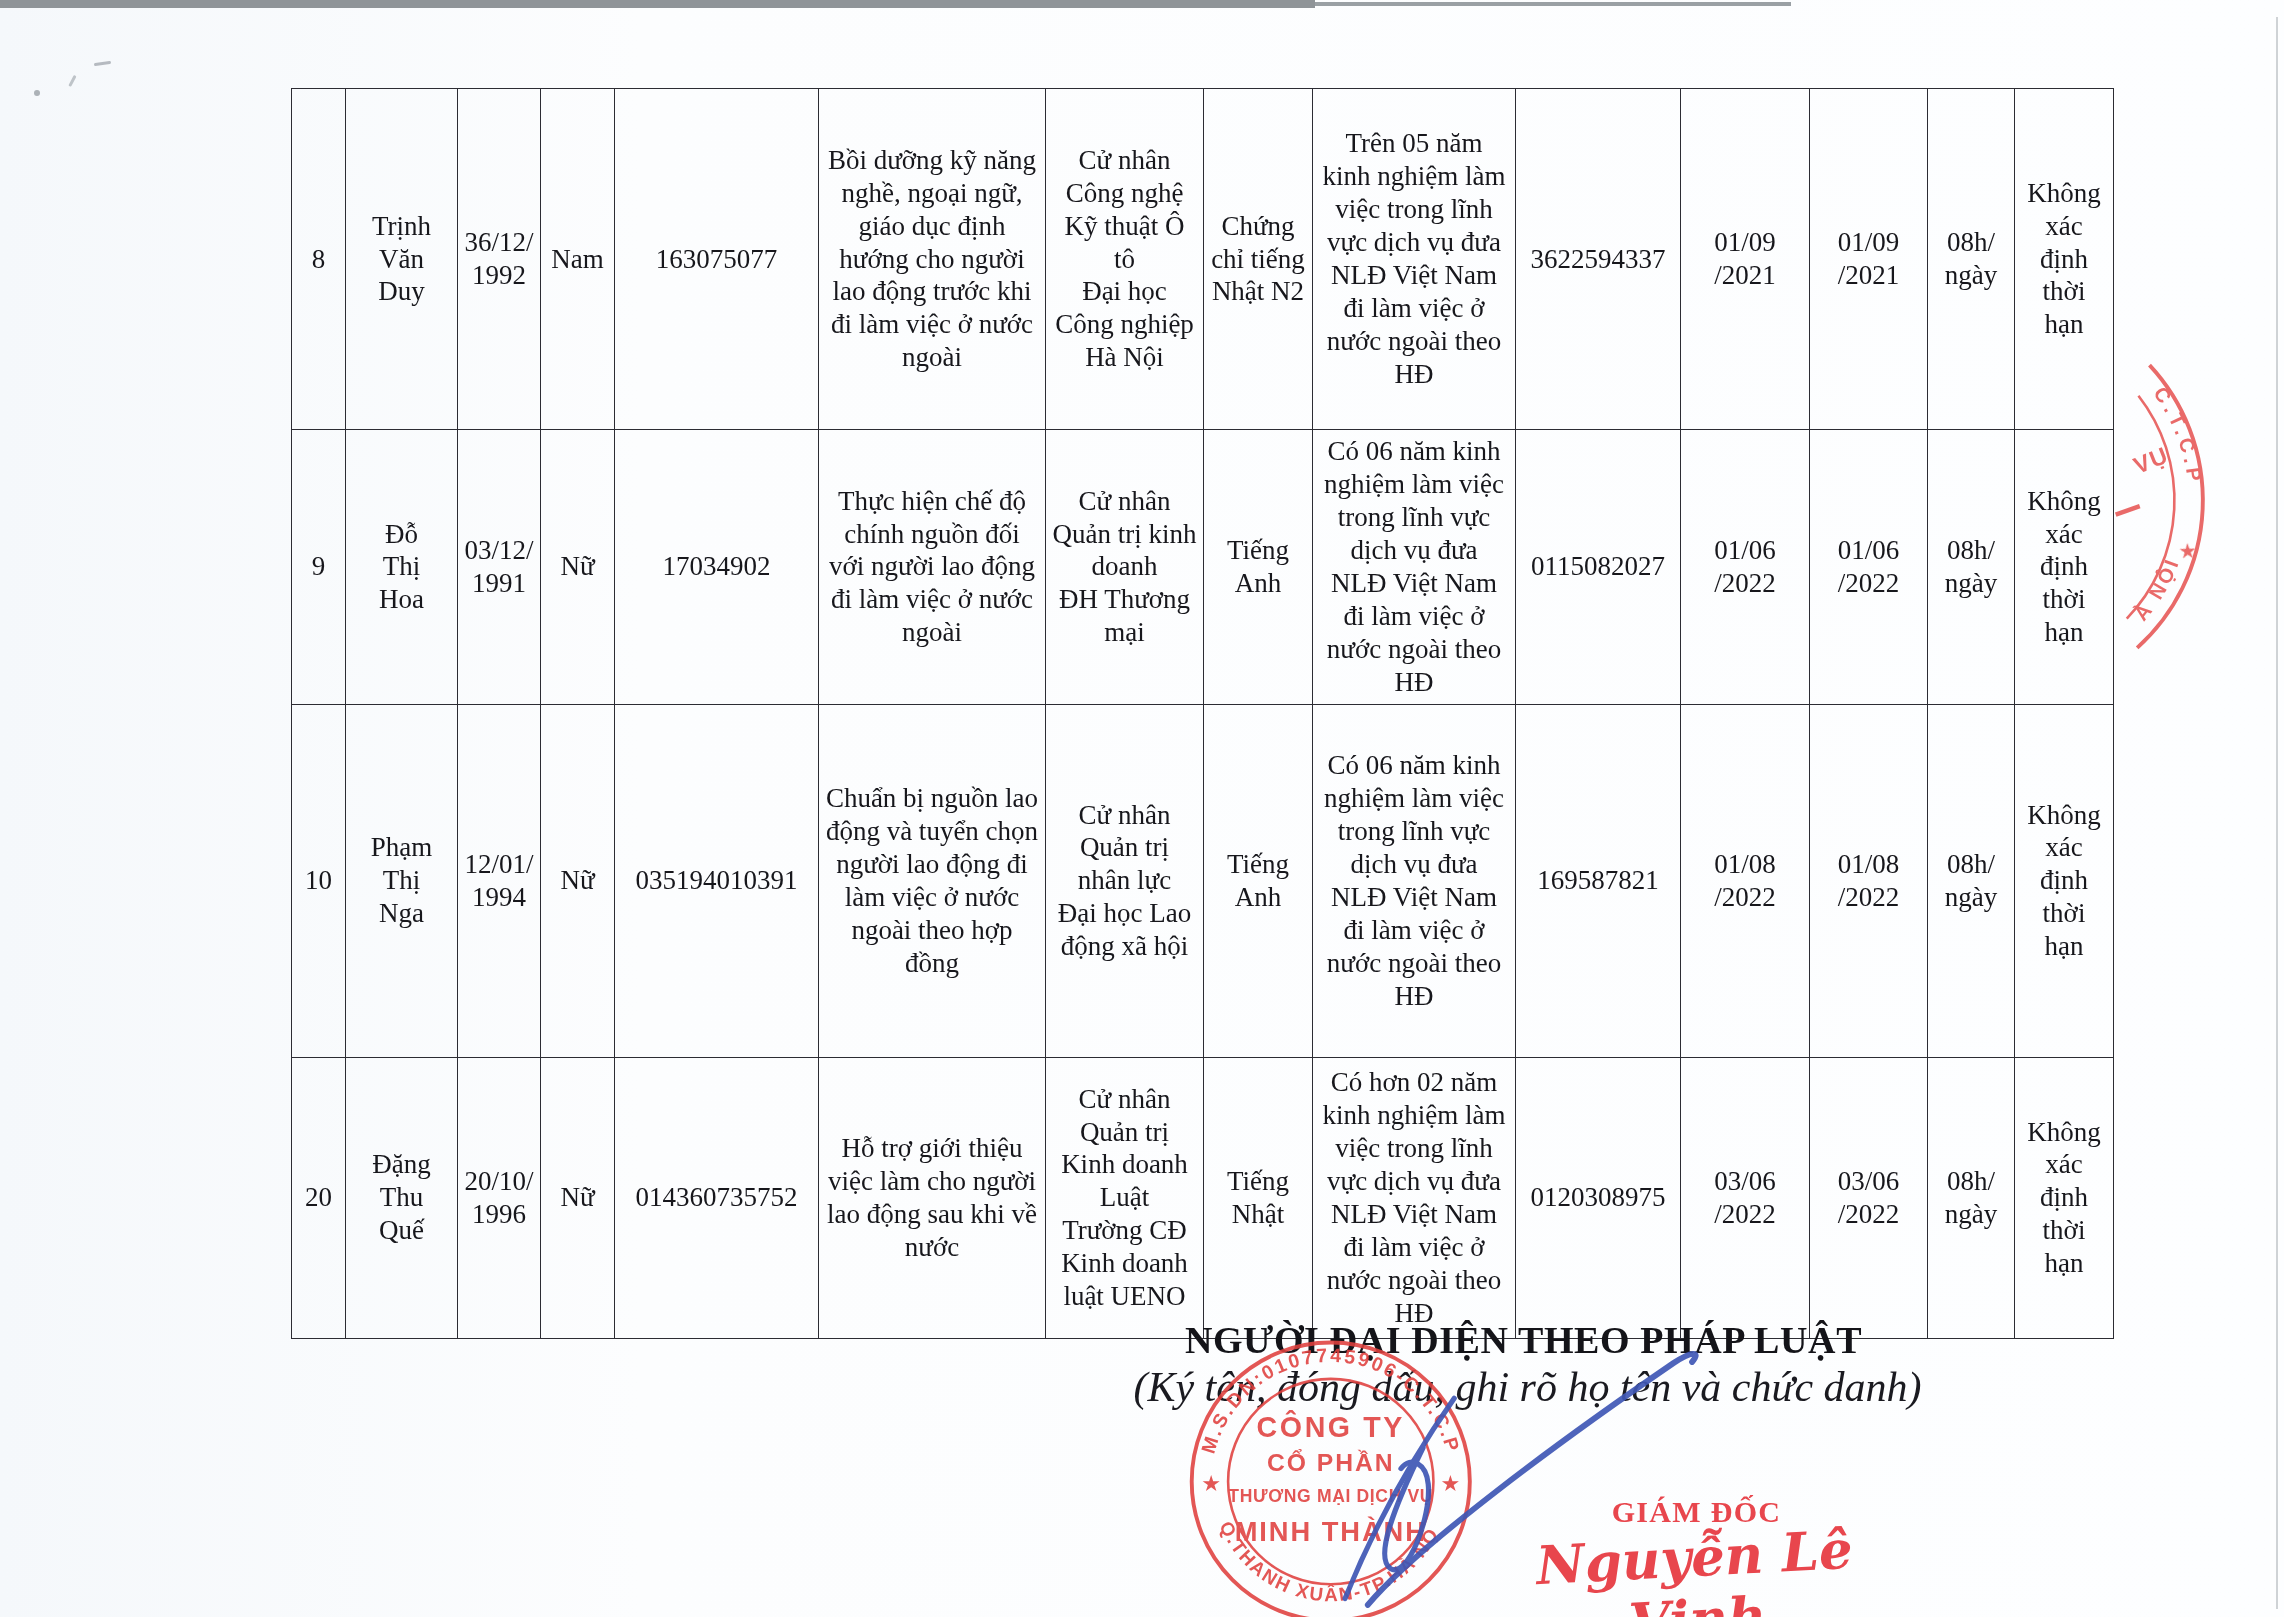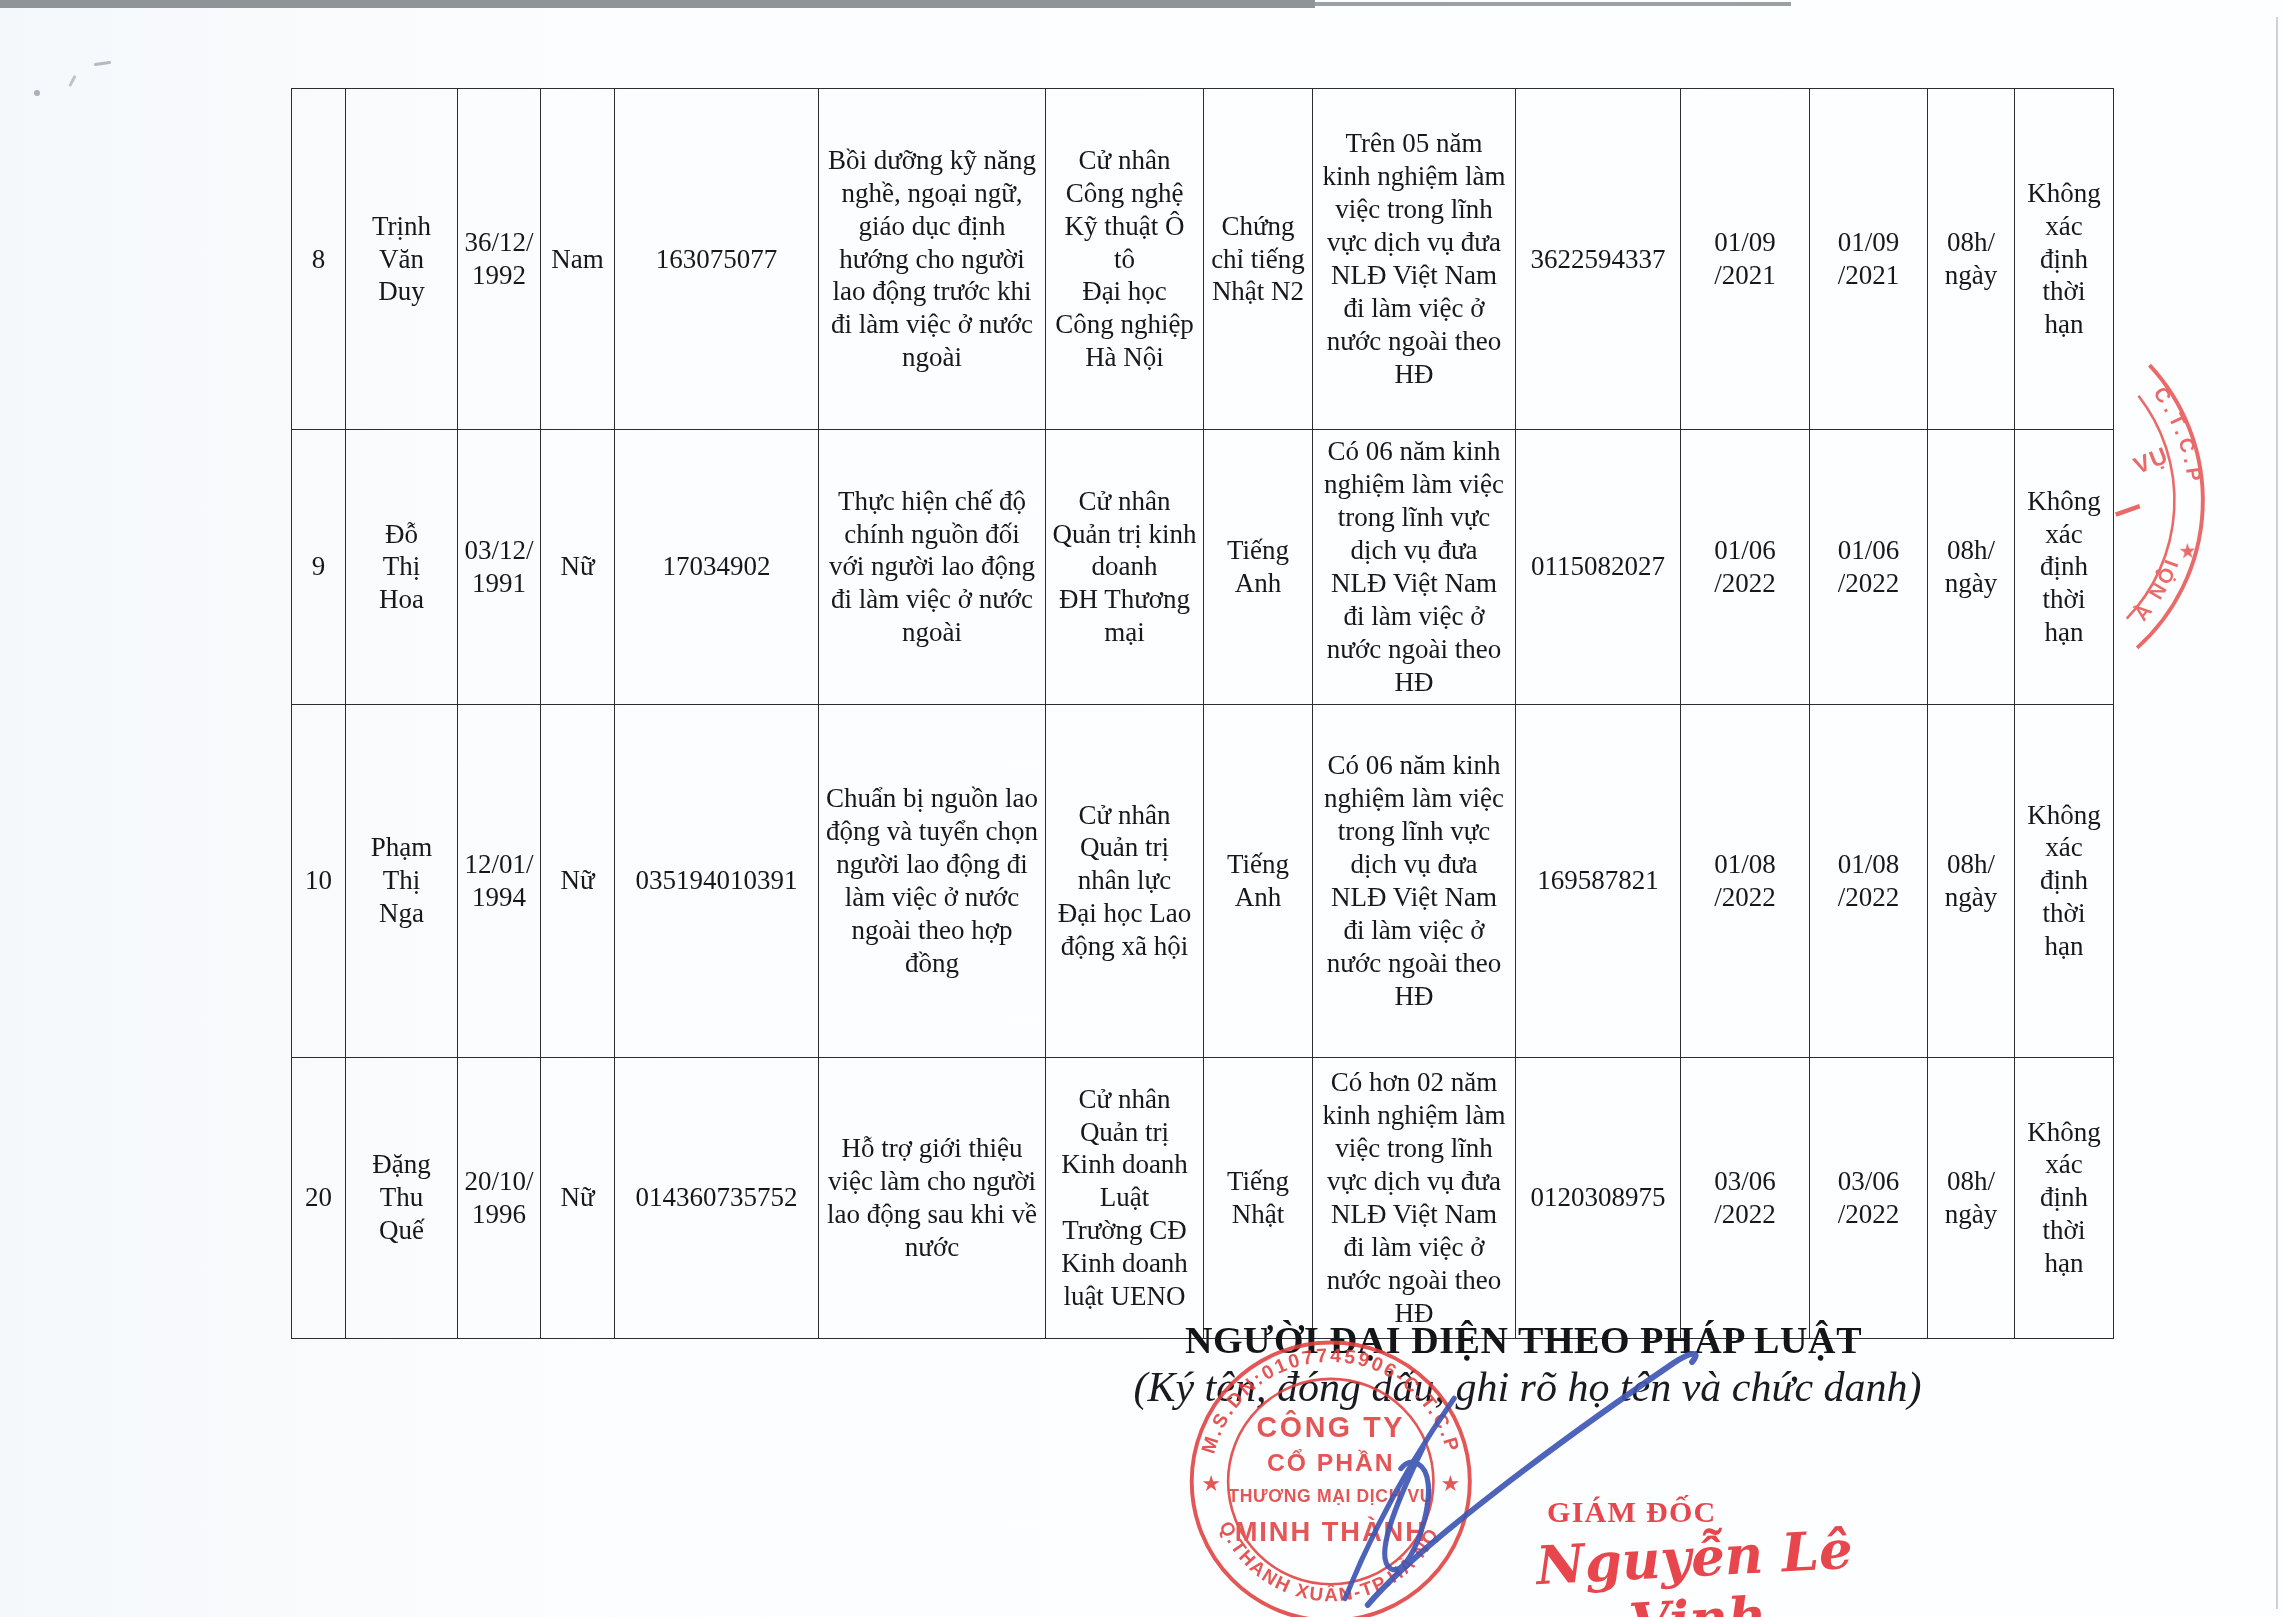--- a/index.html
+++ b/index.html
@@ -36,21 +36,21 @@
     text-align:center;font-weight:bold;font-size:38px;letter-spacing:0.6px;
     color:#141419;
   }
   .footer-subtitle{
     position:absolute;left:1131px;top:1363px;width:793px;
     text-align:center;font-style:italic;font-size:42px;
     color:#1a1a20;
   }
   .giam-doc{
     position:absolute;left:1547px;top:1495px;width:299px;
-    text-align:left;font-weight:bold;font-size:30px;letter-spacing:1.3px;
+    text-align:center;font-weight:bold;font-size:30px;letter-spacing:1.3px;
     color:#e8464d;
   }
   .signer{
     position:absolute;left:1475px;top:1526px;width:442px;
     text-align:center;font-style:italic;font-weight:bold;font-size:53px;
     color:#e8464d;transform:rotate(-3deg);
     font-family:"DejaVu Serif",serif;
   }
   svg{position:absolute;left:0;top:0;pointer-events:none;}
   .stamp-sans{font-family:"Liberation Sans",sans-serif;}

